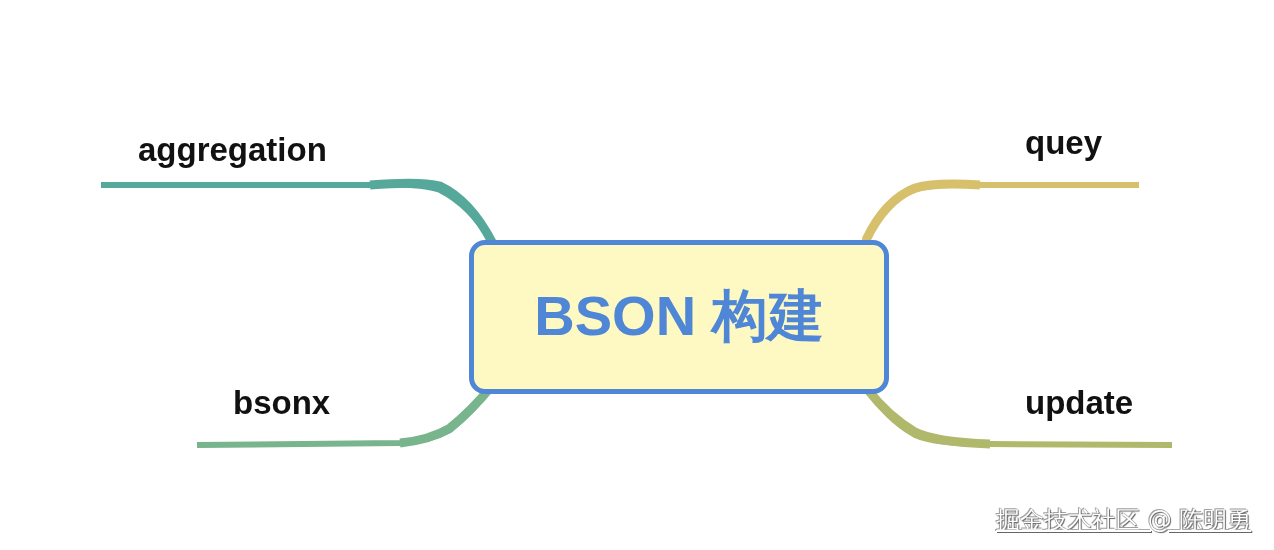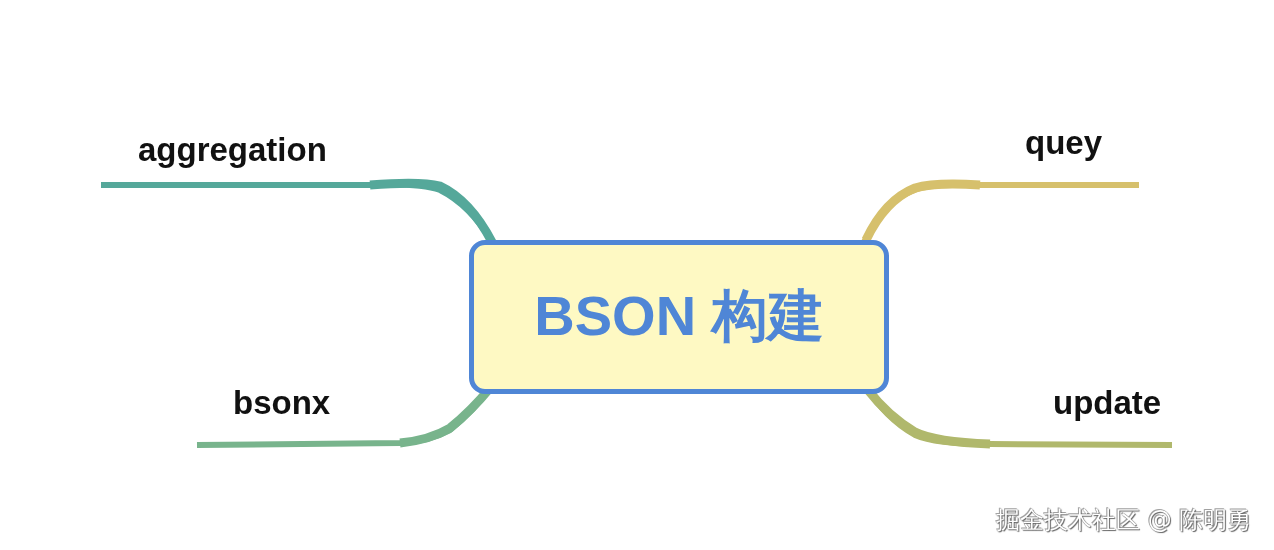--- a/index.html
+++ b/index.html
@@ -8,21 +8,21 @@
     svg.branches { position: absolute; left: 0; top: 0; }
     .label { position: absolute; font-weight: bold; font-size: 33px; color: #111111;
              font-family: "Liberation Sans", "DejaVu Sans", sans-serif; line-height: 1; white-space: nowrap; }
     .center-node { position: absolute; left: 469px; top: 240px; width: 410px; height: 144px;
                    border: 5px solid #4f86d6; border-radius: 16px; background: #fef9c3;
                    box-sizing: content-box; display: flex; align-items: center; justify-content: center; }
     .center-text { font-weight: bold; font-size: 56px; color: #4f86d6;
                    font-family: "Liberation Sans", "DejaVu Sans", sans-serif; white-space: nowrap; }
     .watermark { position: absolute; left: 996px; top: 504px; font-size: 24px; color: #ffffff;
                  font-family: "DejaVu Sans", sans-serif; white-space: nowrap;
-                 text-shadow: 0 0 1px #555, 1px 1px 1px #666, -1px -1px 0 #aaa; }
+                 text-shadow: 0 0 1px #555, 1px 1px 1px #666, -1px -1px 0 #aaa; text-decoration: underline; }
   </style>
 </head>
 <body>
 
 <svg class="branches" width="1274" height="550">
 
   <path d="M101 185 L370 185 Q420 183 440 190 Q470 205 492 242" fill="none" stroke="#55a89a" stroke-width="6" stroke-linecap="butt"></path>
   <path d="M370 185 Q420 181 440 186 Q470 200 492 242" fill="none" stroke="#55a89a" stroke-width="9"></path>
 
   <path d="M197 445 L400 443 Q430 441 450 430 Q475 410 492 385" fill="none" stroke="#78b48c" stroke-width="6"></path>
@@ -31,19 +31,19 @@
   <path d="M1139 185 L980 185 Q940 184 920 188 Q885 198 864 242" fill="none" stroke="#d6c06c" stroke-width="6"></path>
   <path d="M980 185 Q935 182 915 188 Q885 200 866 240" fill="none" stroke="#d6c06c" stroke-width="9"></path>
 
   <path d="M1172 445 L990 444 Q935 444 915 435 Q885 418 866 386" fill="none" stroke="#b0b86c" stroke-width="6"></path>
   <path d="M990 444 Q935 442 915 432 Q888 416 868 390" fill="none" stroke="#b0b86c" stroke-width="9"></path>
 </svg>
 
 <div class="label" style="left:138px; top:126px;margin-top:7px;">aggregation</div>
 <div class="label" style="left:233px; top:386px;">bsonx</div>
 <div class="label" style="left:1025px; top:126px;text-align:right;">quey</div>
-<div class="label" style="left:1025px; top:386px;margin-left:28px;">update</div>
+<div class="label" style="left:1025px; top:386px;">update</div>
 
 <div class="center-node">
   <span class="center-text">BSON 构建</span>
 </div>
 
 <div class="watermark">掘金技术社区 @ 陈明勇</div>
 
 </body></html>

